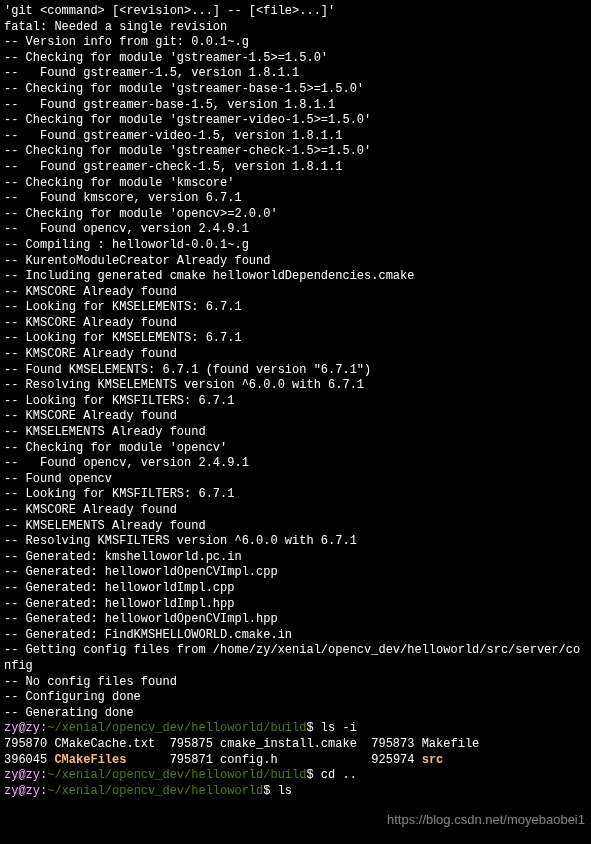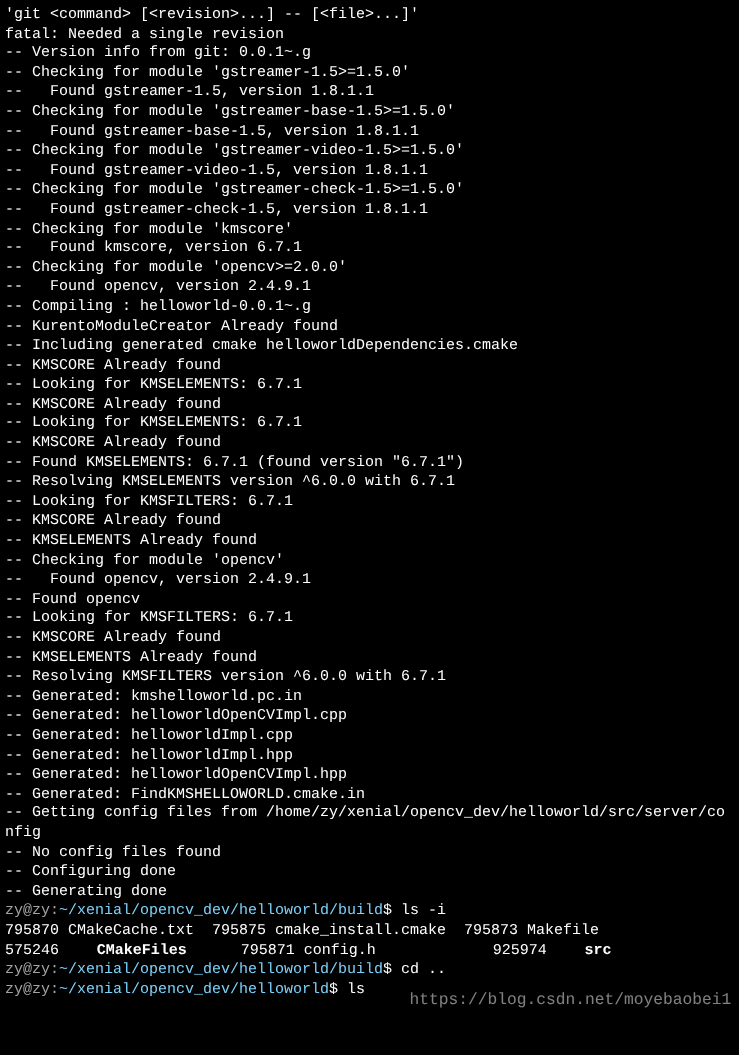--- a/index.html
+++ b/index.html
@@ -7,29 +7,29 @@
     padding: 4px;
     background: #000;
     color: #fff;
     font-family: "Courier New", monospace;
     font-size: 12px;
     line-height: 1.3;
     width: 591px;
     box-sizing: border-box;
   }
   .line { white-space: pre-wrap; word-break: break-all; }
-  .cyan { color: #7dd3fc; }
-  .green { color: #a3a3a3; }
-  .blue { color: #ffffff; font-weight: bold; margin-left: 23px; }
+  .cyan { color: #4d7c0f; }
+  .green { color: #f0abfc; }
+  .blue { color: #fdba74; font-weight: bold; }
   .watermark {
     position: absolute;
     right: 6px;
-    top: 792px;
+    top: 812px;
     color: rgba(255,255,255,0.5);
-    font-family: Liberation Mono, monospace;
+    font-family: Liberation Sans, sans-serif;
     font-size: 13px;
   }
 </style>
 </head>
 <body>
 
 <div id="terminal">
     <div class="line"><span>'git &lt;command&gt; [&lt;revision&gt;...] -- [&lt;file&gt;...]'</span></div>
     <div class="line"><span>fatal: Needed a single revision</span></div>
     <div class="line"><span>-- Version info from git: 0.0.1~.g</span></div>
@@ -70,17 +70,17 @@
     <div class="line"><span>-- Generated: helloworldImpl.cpp</span></div>
     <div class="line"><span>-- Generated: helloworldImpl.hpp</span></div>
     <div class="line"><span>-- Generated: helloworldOpenCVImpl.hpp</span></div>
     <div class="line"><span>-- Generated: FindKMSHELLOWORLD.cmake.in</span></div>
     <div class="line"><span>-- Getting config files from /home/zy/xenial/opencv_dev/helloworld/src/server/config</span></div>
     <div class="line"><span>-- No config files found</span></div>
     <div class="line"><span>-- Configuring done</span></div>
     <div class="line"><span>-- Generating done</span></div>
     <div class="line"><span class="green">zy@zy:</span><span class="cyan">~/xenial/opencv_dev/helloworld/build</span><span>$ ls -i</span></div>
     <div class="line"><span>795870 CMakeCache.txt  795875 cmake_install.cmake  795873 Makefile</span></div>
-    <div class="line"><span>575246 </span><span class="blue">CMakeFiles</span><span>      795871 config.h             925974 </span><span class="blue">src</span></div>
+    <div class="line"><span>396045 </span><span class="blue">CMakeFiles</span><span>      795871 config.h             925974 </span><span class="blue">src</span></div>
     <div class="line"><span class="green">zy@zy:</span><span class="cyan">~/xenial/opencv_dev/helloworld/build</span><span>$ cd ..</span></div>
     <div class="line"><span class="green">zy@zy:</span><span class="cyan">~/xenial/opencv_dev/helloworld</span><span>$ ls</span></div>
   </div>
 <div class="watermark">https://blog.csdn.net/moyebaobei1</div>
 
 </body></html>

